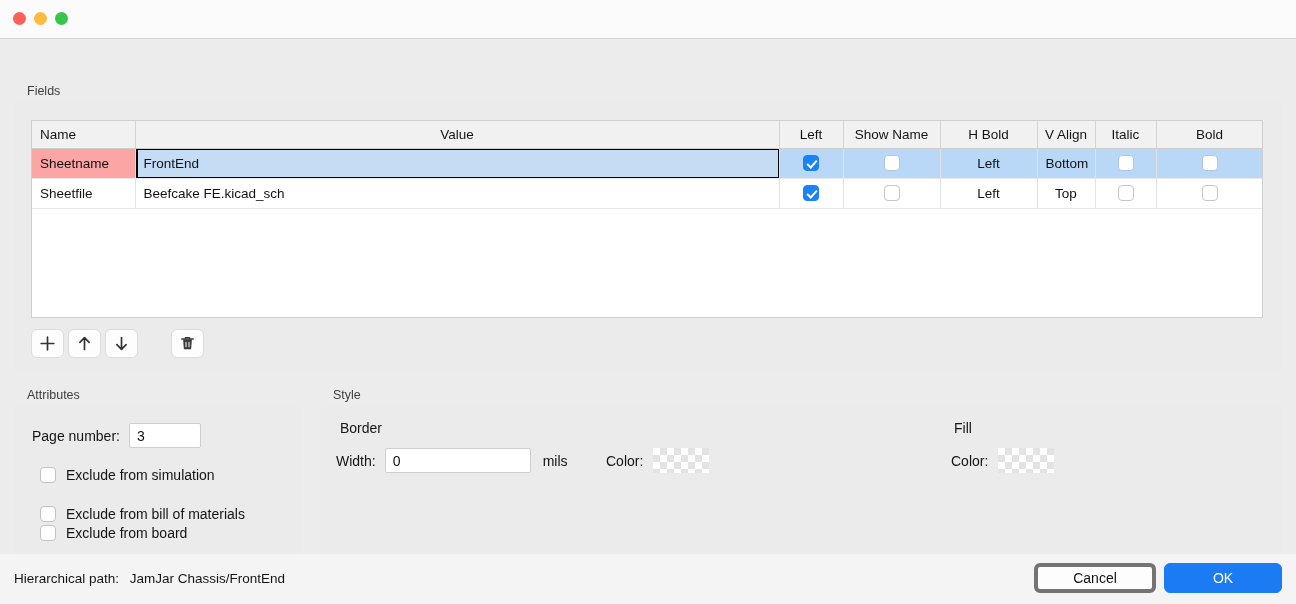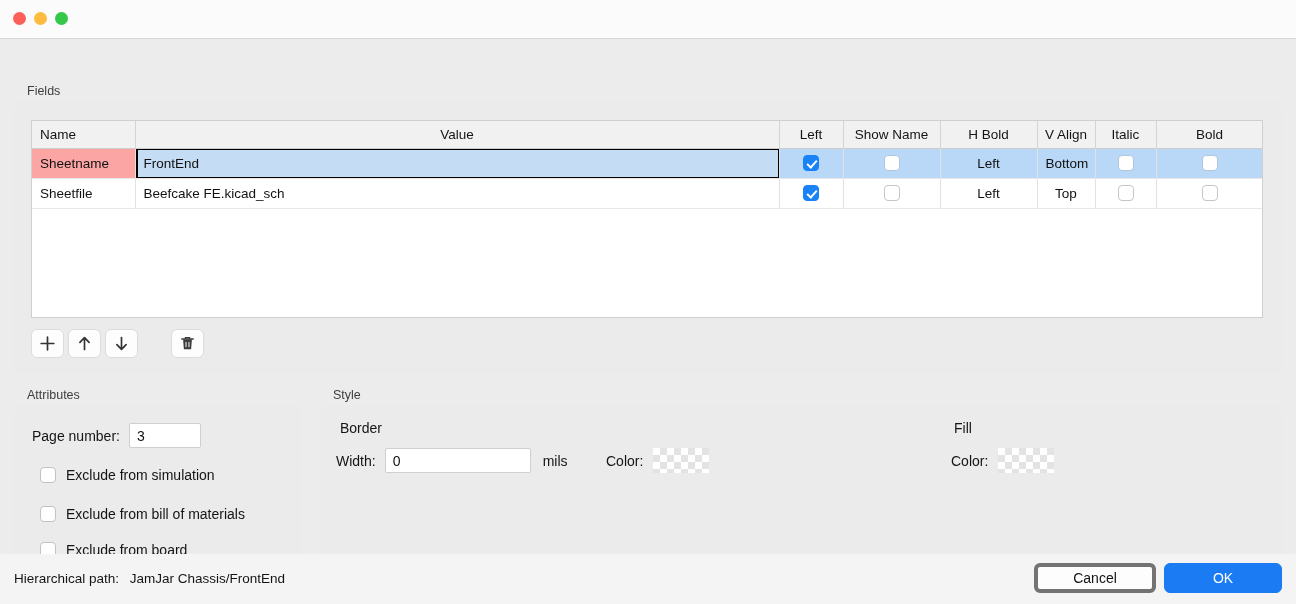--- a/index.html
+++ b/index.html
@@ -363,21 +363,21 @@
       </div>
 
       <div class="attr-row" style="left:26px; top:62px;">
         <span class="lcb off"></span>
         <span>Exclude from simulation</span>
       </div>
       <div class="attr-row" style="left:26px; top:101px;">
         <span class="lcb off"></span>
         <span>Exclude from bill of materials</span>
       </div>
-      <div class="attr-row" style="left:26px; top:137px;">
+      <div class="attr-row" style="left:26px; top:120px;">
         <span class="lcb off"></span>
         <span>Exclude from board</span>
       </div>
       <div class="attr-row" style="left:26px; top:156px;">
         <span class="lcb on"></span>
         <span>Do not populate</span>
       </div>
     </div>
 
     <div class="group-label" id="style-label">Style</div>

